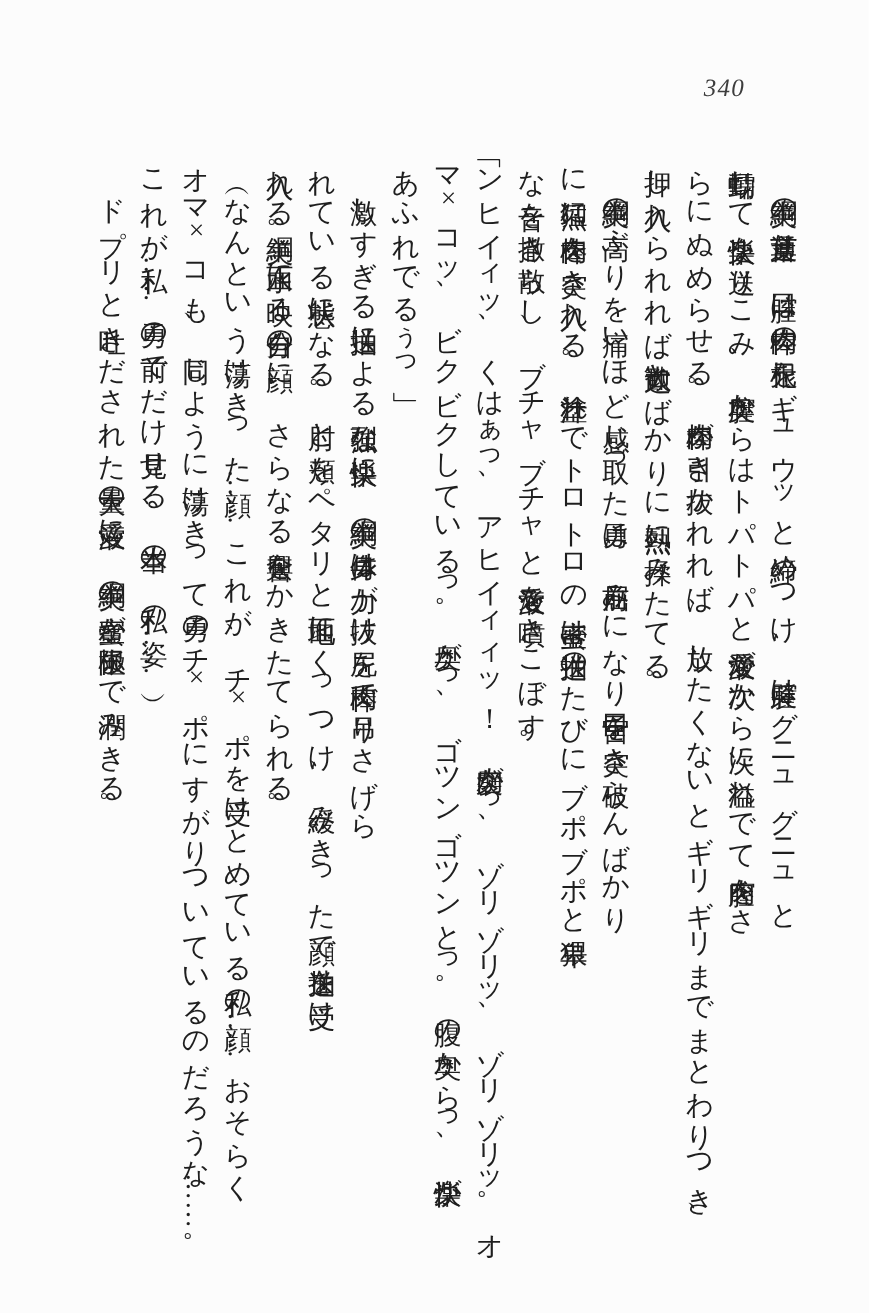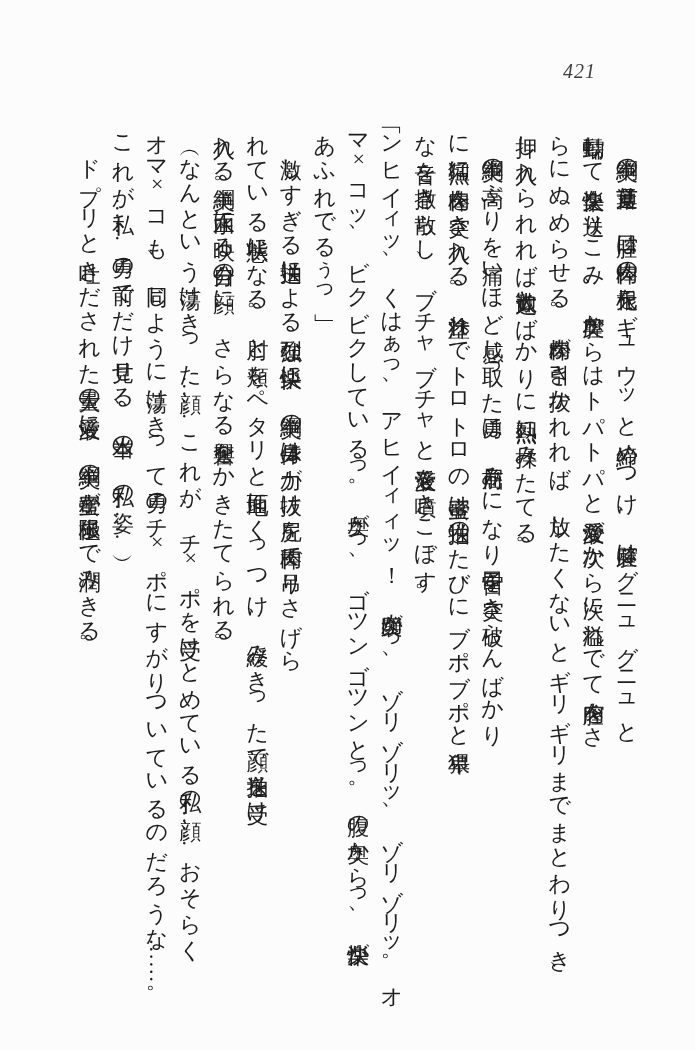--- a/index.html
+++ b/index.html
@@ -41,21 +41,21 @@
   .text-block p.line {
     margin: 0;
     padding: 0;
     white-space: nowrap;
   }
 </style>
 </head>
 <body>
 
 <div class="page">
-  <div class="page-number">421</div>
+  <div class="page-number">340</div>
 
   <div class="text-block">
     <p class="line">　美綱の言葉通り、膣口は肉棒の根元をギュウッと締めつけ、膣襞はグニュグニュと</p>
     <p class="line">蠕動して快楽を送りこみ、膣奥からはトパトパと愛液が次から次に溢れでて膣肉をさ</p>
     <p class="line">らにぬめらせる。肉棒が引き抜かれれば、放したくないとギリギリまでまとわりつき、</p>
     <p class="line">押し入れられれば大歓迎とばかりに熱烈に揉みたてる。</p>
     <p class="line">　美綱の高ぶりを痛いほど感じ取った勇は、前屈みになり子宮口を突き破らんばかり</p>
     <p class="line">に猛烈に肉棒を突き入れる。汁塗れでトロトロの蜜壺は抽送のたびにブポブポと卑猥</p>
     <p class="line">な音を撒き散らし、ブチャブチャと愛液を噴きこぼす。</p>
     <p class="line">「ンヒイィッ、くはぁっ、アヒイィィッ！　肉襞がっ、ゾリゾリッ、ゾリゾリッ。オ</p>

